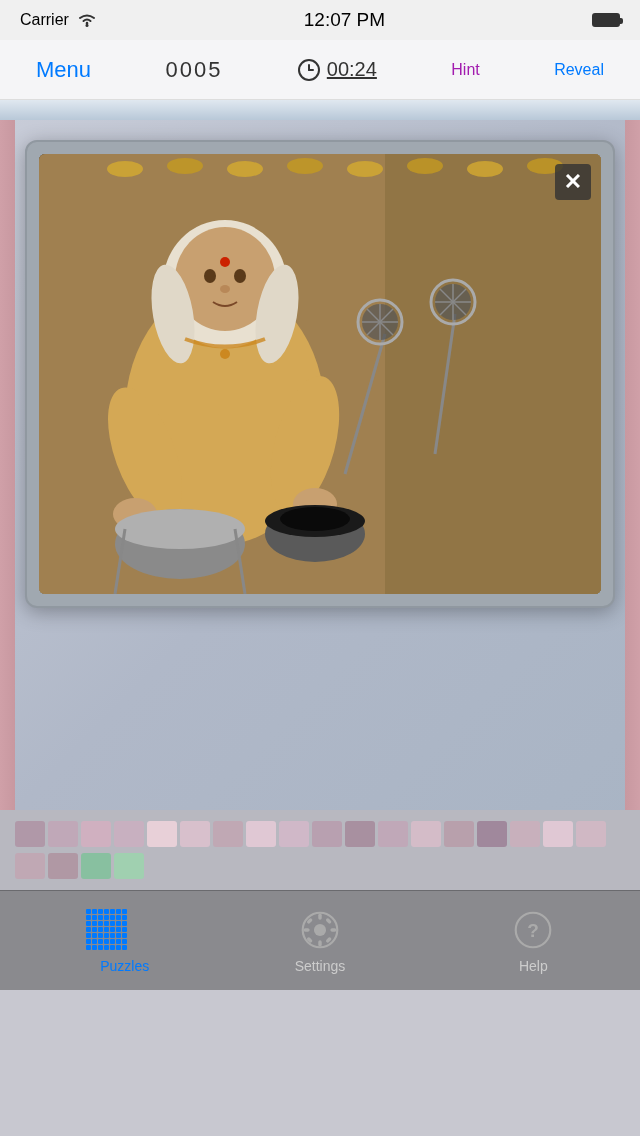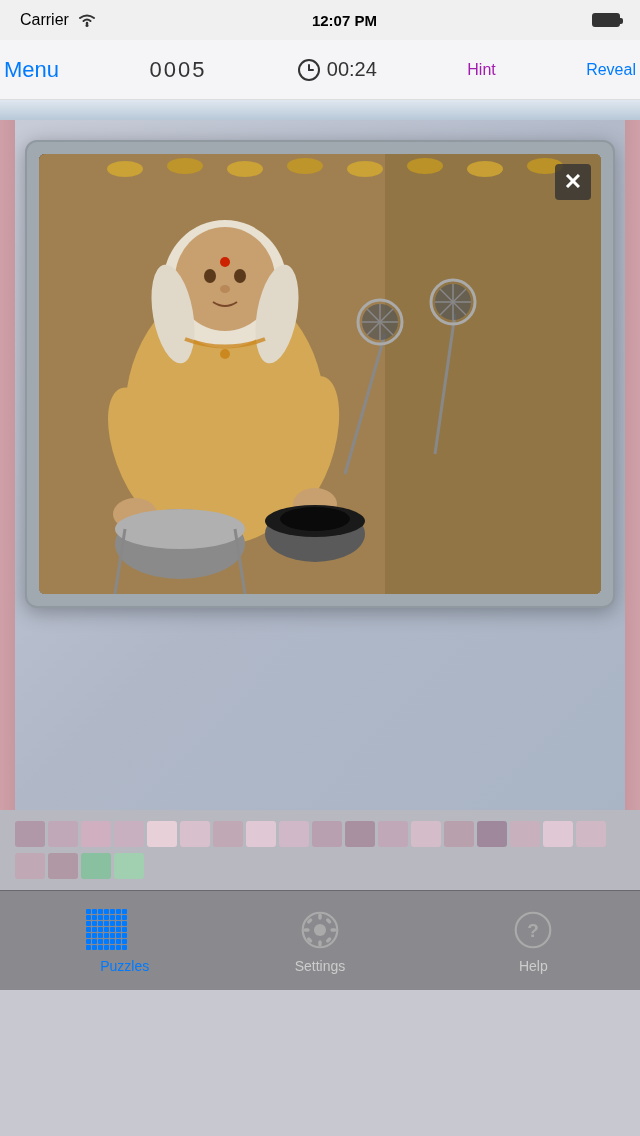--- a/index.html
+++ b/index.html
@@ -25,22 +25,22 @@
       padding: 16px 20px;
       font-size: 16px;
       font-weight: 500;
     }
     .status-left {
       display: flex;
       align-items: center;
       gap: 8px;
     }
     .status-center {
-      font-weight: 700;
-      font-size: 15px;
+      font-weight: 400;
+      font-size: 19px;
     }
     .status-right {
       display: flex;
       align-items: center;
       gap: 6px;
     }
     .battery-icon {
       width: 28px;
       height: 14px;
       border: 2px solid #333;
@@ -61,39 +61,40 @@
 
     
     .nav-bar {
       width: 640px;
       height: 60px;
       background: #f5f5f7;
       border-bottom: 1px solid #ddd;
       display: flex;
       align-items: center;
       justify-content: space-between;
-      padding: 0 4px;
+      padding: 0 36px;
     }
     .nav-menu {
       color: #007aff;
       font-size: 22px;
       font-weight: 400;
     }
     .nav-score {
       color: #333;
       font-size: 22px;
       font-weight: 500;
       letter-spacing: 2px;
     }
     .nav-timer {
       display: flex;
       align-items: center;
       gap: 6px;
       color: #333;
       font-size: 20px;
+      text-decoration: underline;
     }
     .clock-icon {
       width: 24px;
       height: 24px;
     }
     .nav-hint {
       color: #a21caf;
       font-size: 16px;
       font-weight: 400;
     }

